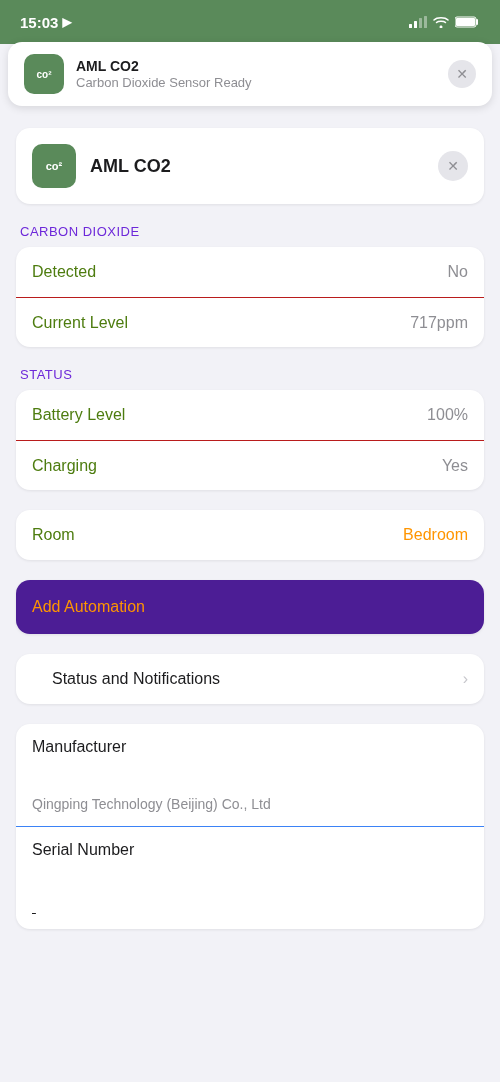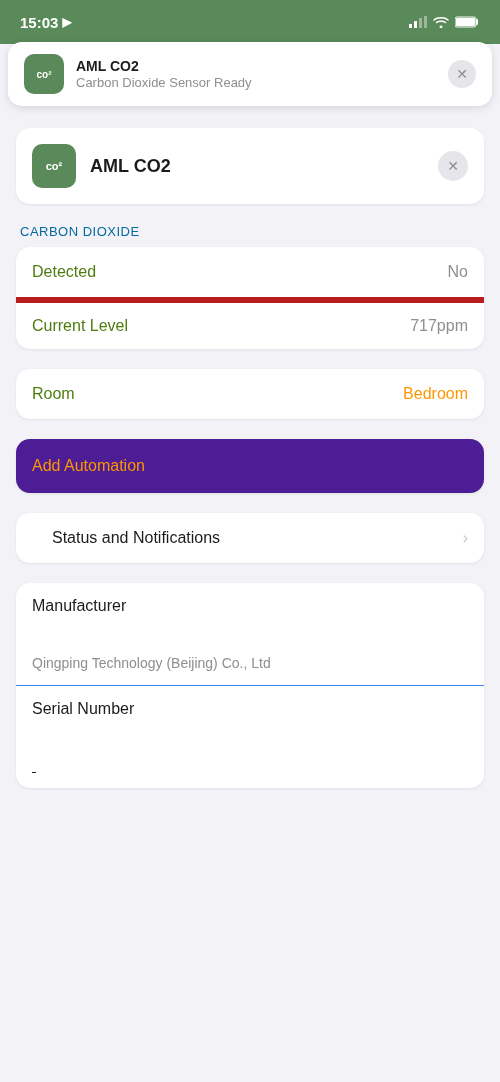--- a/index.html
+++ b/index.html
@@ -146,41 +146,41 @@
     }
 
     
     .section-group {
       display: flex;
       flex-direction: column;
     }
     .section-label {
       font-size: 13px;
       font-weight: 500;
-      color: #0369a1;
+      color: #6d28d9;
       text-transform: uppercase;
       letter-spacing: 0.5px;
       margin-bottom: 8px;
       padding-left: 4px;
     }
     .card {
       background: white;
       border-radius: 14px;
       overflow: hidden;
       box-shadow: 0 1px 3px rgba(0,0,0,0.08);
     }
     .card-row {
       display: flex;
       align-items: center;
       justify-content: space-between;
       padding: 14px 16px;
       min-height: 50px;
     }
     .card-row + .card-row {
-      border-top: 6px solid #b91c1c;
+      border-top: 1px solid #b91c1c;
     }
     .row-label {
       font-size: 16px;
       color: #4d7c0f;
       font-weight: 400;
     }
     .row-value {
       font-size: 16px;
       color: #8e8e93;
     }
@@ -320,20 +320,33 @@
         <span class="row-label">Detected</span>
         <span class="row-value">No</span>
       </div>
       <div class="card-row">
         <span class="row-label">Current Level</span>
         <span class="row-value">717ppm</span>
       </div>
     </div>
   </div>
 
+  <div class="section-group">
+    <div class="section-label">STATUS</div>
+    <div class="card">
+      <div class="card-row">
+        <span class="row-label">Battery Level</span>
+        <span class="row-value">100%</span>
+      </div>
+      <div class="card-row">
+        <span class="row-label">Charging</span>
+        <span class="row-value">Yes</span>
+      </div>
+    </div>
+  </div>
 
   <div class="room-card">
     <div class="card-row">
       <span class="row-label">Room</span>
       <span class="row-value room-value">Bedroom</span>
     </div>
   </div>
 
   <div class="automation-card">
     <span class="automation-label">Add Automation</span>

